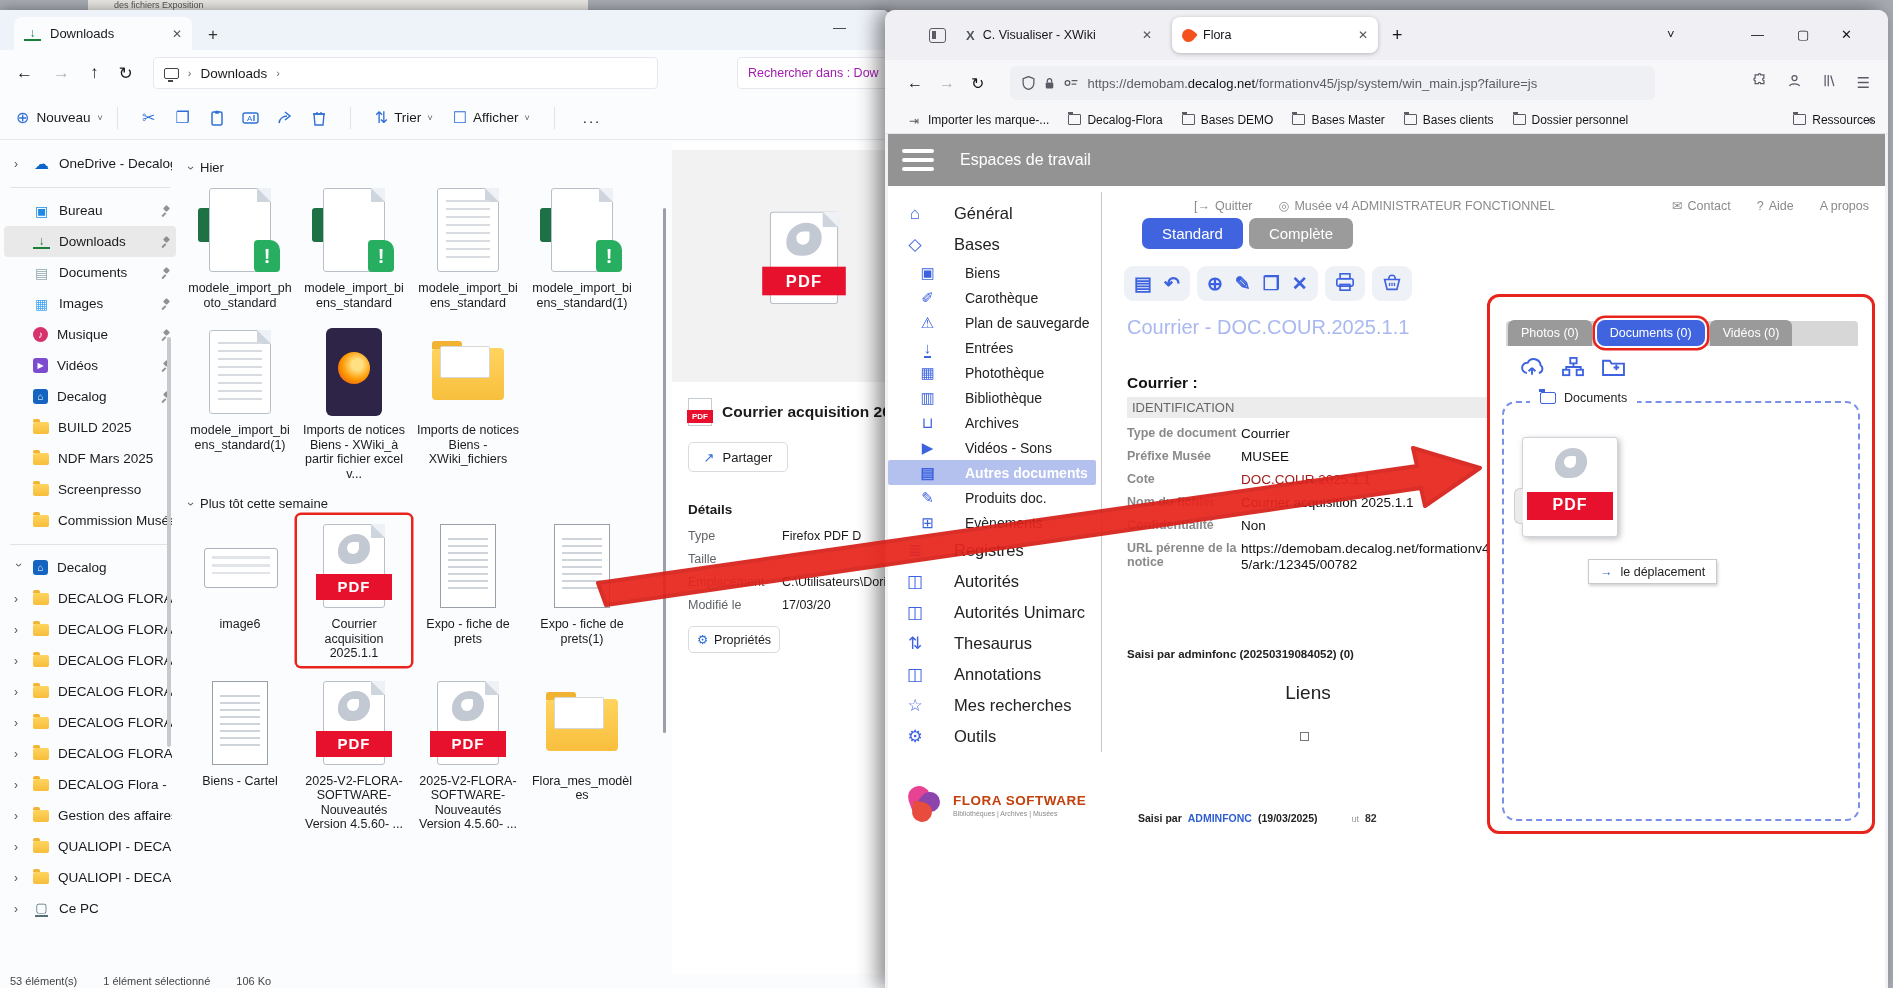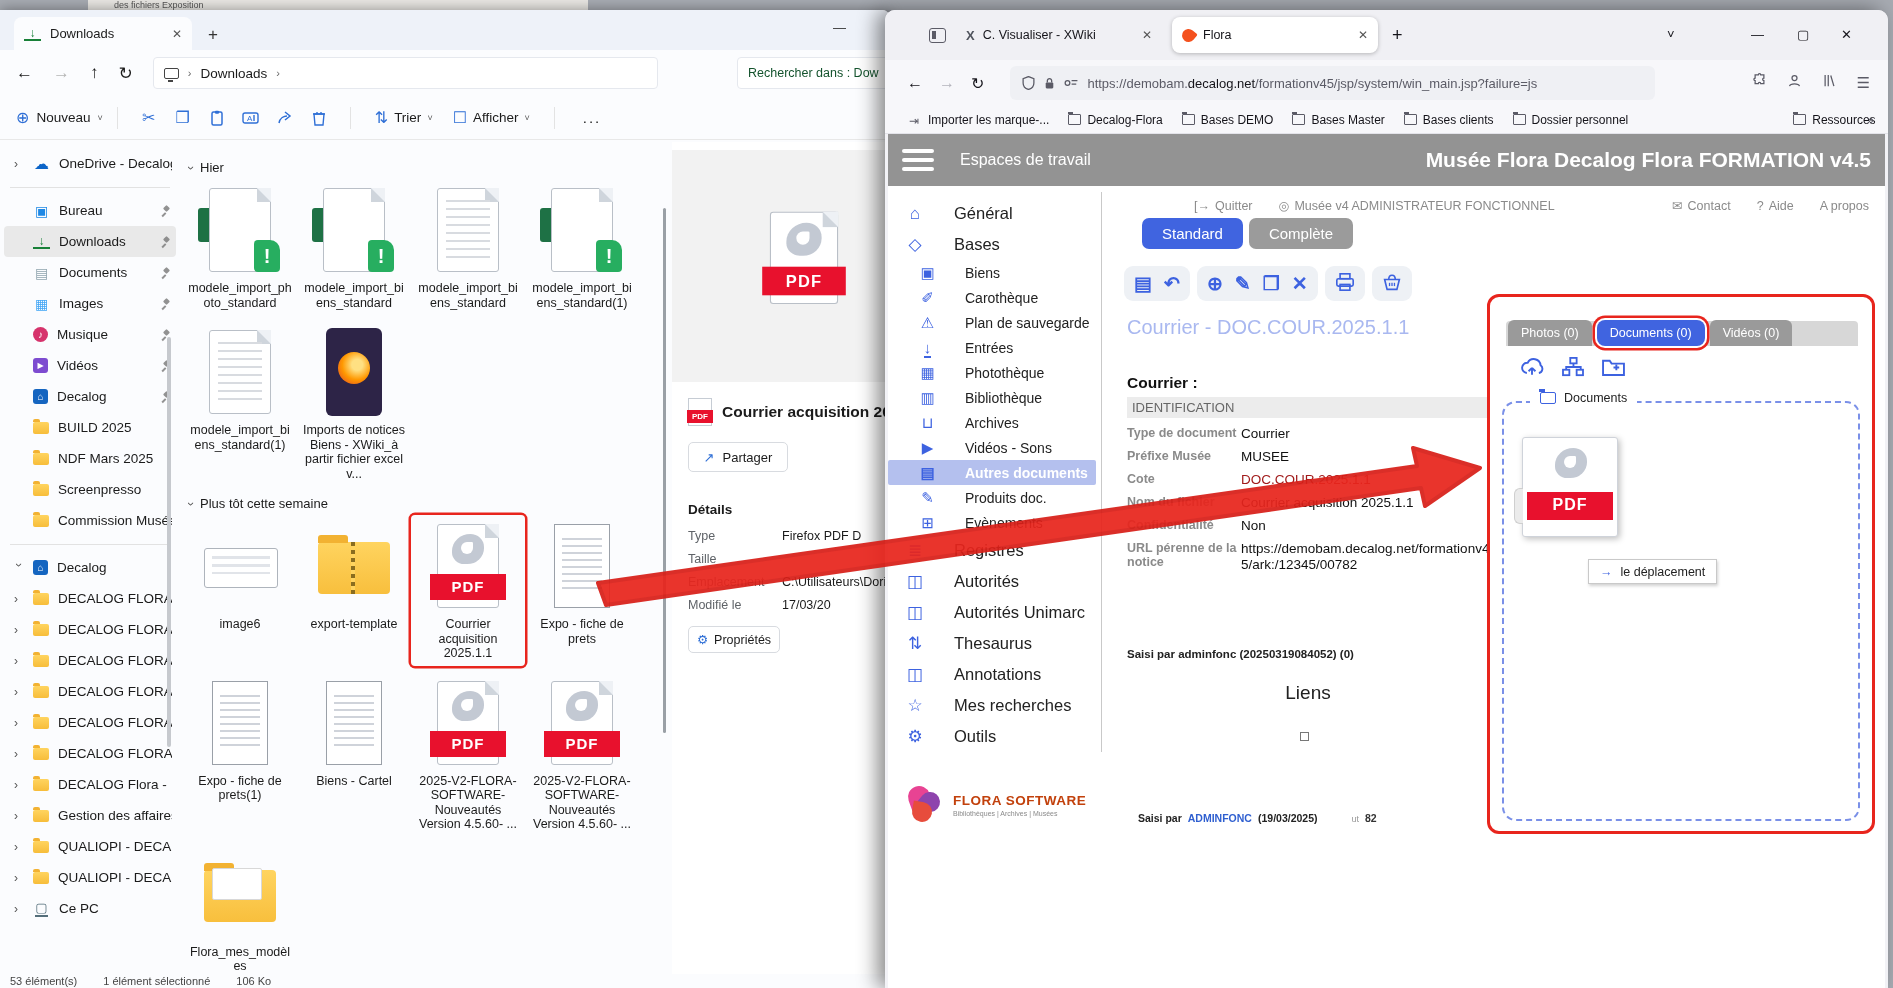--- a/index.html
+++ b/index.html
@@ -17,21 +17,21 @@
 .xclose{font-size:12px;color:#555}
 .ex-newtab{margin-left:16px;font-size:17px;color:#333;padding-bottom:5px}
 .ex-min{position:absolute;right:44px;top:10px;color:#333;font-size:13px}
 .ex-nav{height:46px;display:flex;align-items:center;background:#fbfcfe;padding-left:16px;gap:20px;position:relative}
 .navg{font-size:17px;color:#1b1b1b}
 .navg.dis{color:#b5b5b5}
 .breadcrumb{width:505px;height:32px;background:#fff;border:1px solid #e5e8ee;border-radius:4px;display:flex;align-items:center;gap:9px;padding:0 10px;font-size:13.5px;color:#1b1b1b}
 .mon{width:15px;height:11px;border:1.6px solid #444;border-radius:2px;position:relative}
 .mon::after{content:"";position:absolute;left:3px;bottom:-4px;width:5px;height:2px;background:#444}
 .crumb-sep{color:#666;font-size:11px}
-.searchbox{position:absolute;left:737px;top:7px;width:180px;height:32px;background:#fff;border:1px solid #e5e8ee;border-radius:4px;display:flex;align-items:center;padding:0 10px;font-size:12.5px;color:#14532d;white-space:nowrap;overflow:hidden}
+.searchbox{position:absolute;left:737px;top:7px;width:180px;height:32px;background:#fff;border:1px solid #e5e8ee;border-radius:4px;display:flex;align-items:center;padding:0 10px;font-size:12.5px;color:#a21caf;white-space:nowrap;overflow:hidden}
 .ex-cmd{height:44px;display:flex;align-items:center;background:#fbfcfe;border-bottom:1px solid #e8e8e8;font-size:13.5px;color:#1b1b1b}
 .cmd-new{display:flex;align-items:center;gap:7px;margin-left:16px}
 .cplus{color:#2f6fd6;font-size:16px}
 .cmd-sep{width:1px;height:22px;background:#e3e3e3;margin:0 14px}
 .cmdi{width:34px;text-align:center;font-size:16px;color:#2f6fd6}
 .cmdi svg{vertical-align:middle}
 .cmd-drop{display:flex;align-items:center;gap:6px;margin:0 10px}
 .chev-s{font-size:9px;color:#555}
 .cmd-more{margin-left:14px;font-size:15px;letter-spacing:2px;color:#1b1b1b}
 .ex-body{position:absolute;top:132px;left:0;right:0;bottom:14px}
@@ -539,39 +539,39 @@
                 <span class="lines"></span>
               </span>
               <span class="nm">modele_import_biens_standard(1)</span>
             </div>
 
             <div class="file">
               <span class="ficon" data-icon="firefox-doc"></span>
               <span class="nm">Imports de notices Biens - XWiki_à partir fichier excel v...</span>
             </div>
 
+            <div class="file">
+              <span class="ficon" data-icon="folder-files">
+                <span class="fbody"></span>
+              </span>
+              <span class="nm">Imports de notices Biens - XWiki_fichiers</span>
+            </div>
 
         </div>
         <div class="grp-h">
           <span class="gch">›</span>
           <span>Plus tôt cette semaine</span>
         </div>
         <div class="files">
 
             <div class="file">
               <span class="ficon" data-icon="image"></span>
               <span class="nm">image6</span>
             </div>
 
-            <div class="file">
-              <span class="ficon" data-icon="zip">
-                <span class="fbody"></span>
-              </span>
-              <span class="nm">export-template</span>
-            </div>
 
             <div class="file selected">
               <span class="ficon" data-icon="pdf">
                 <span class="pagebg"></span>
                 <span class="foxblob"></span>
                 <span class="pdfband">PDF</span>
               </span>
               <span class="nm">Courrier acquisition 2025.1.1</span>
             </div>
 
@@ -782,21 +782,20 @@
     </div>
 
     <div class="fx-page">
       <div class="fl-header">
         <span class="burger">
             <i></i>
             <i></i>
             <i></i>
           </span>
         <span class="ws-label">Espaces de travail</span>
-        <span class="fl-title">Musée Flora Decalog Flora FORMATION v4.5</span>
       </div>
       <div class="fl-body">
         <div class="fl-menu">
 
             <div class="mi lvl0">
               <span class="mic" data-icon="home"></span>
               <span>Général</span>
             </div>
 
             <div class="mi lvl0">

